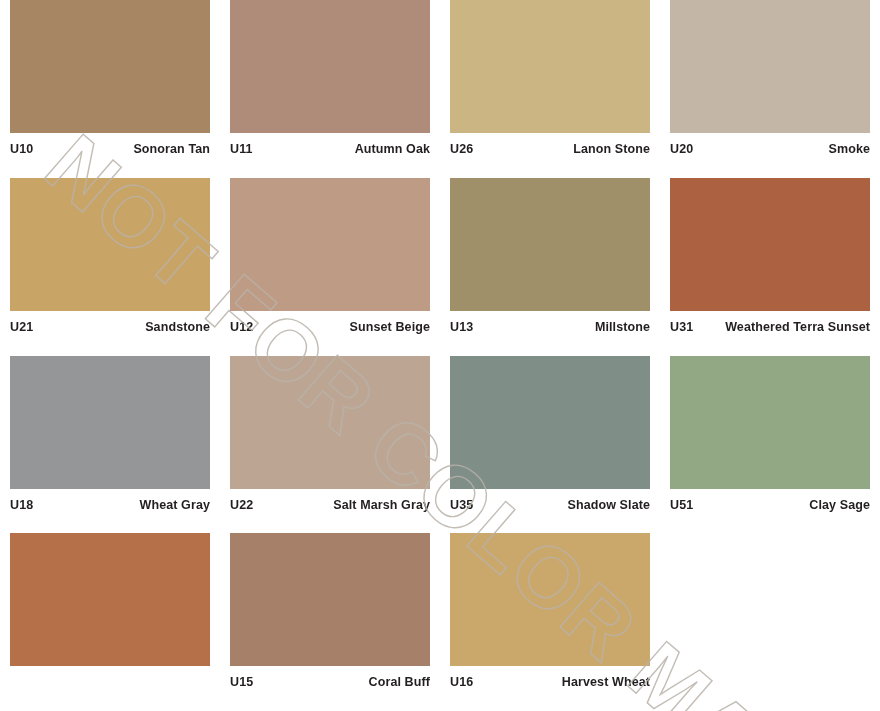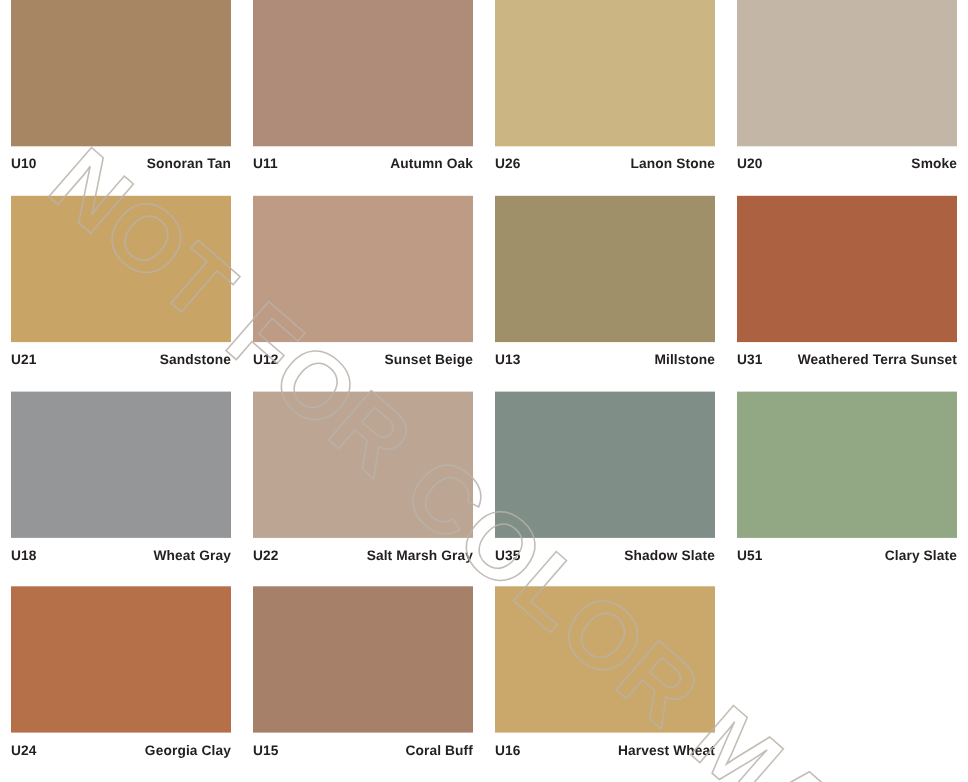--- a/index.html
+++ b/index.html
@@ -153,29 +153,25 @@
       <div class="swatch-chip" style="background-color: rgb(127, 143, 136);"></div>
       <div class="swatch-labels">
         <span class="swatch-code">U35</span>
         <span class="swatch-name">Shadow Slate</span>
       </div>
     </div>
     <div class="swatch-cell">
       <div class="swatch-chip" style="background-color: rgb(146, 168, 133);"></div>
       <div class="swatch-labels">
         <span class="swatch-code">U51</span>
-        <span class="swatch-name">Clary Slate</span>
+        <span class="swatch-name">Clay Sage</span>
       </div>
     </div>
     <div class="swatch-cell">
       <div class="swatch-chip" style="background-color: rgb(181, 112, 74);"></div>
-      <div class="swatch-labels">
-        <span class="swatch-code">U24</span>
-        <span class="swatch-name">Georgia Clay</span>
-      </div>
     </div>
     <div class="swatch-cell">
       <div class="swatch-chip" style="background-color: rgb(166, 128, 104);"></div>
       <div class="swatch-labels">
         <span class="swatch-code">U15</span>
         <span class="swatch-name">Coral Buff</span>
       </div>
     </div>
     <div class="swatch-cell">
       <div class="swatch-chip" style="background-color: rgb(202, 168, 108);"></div>

